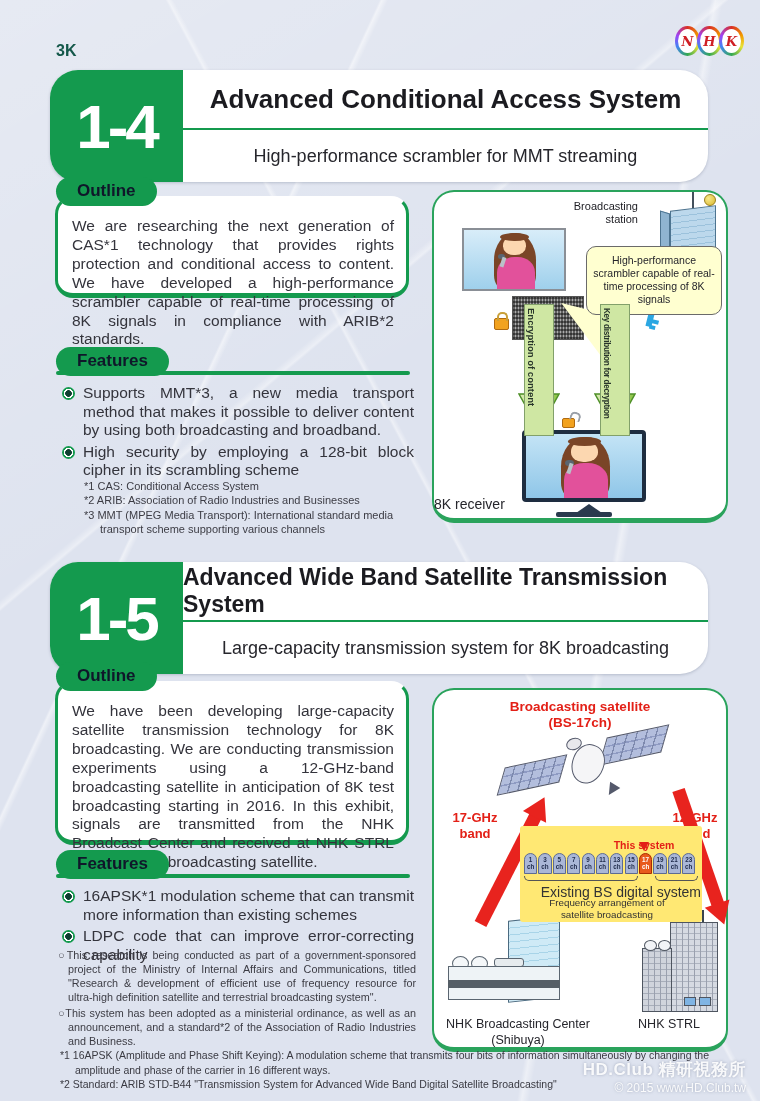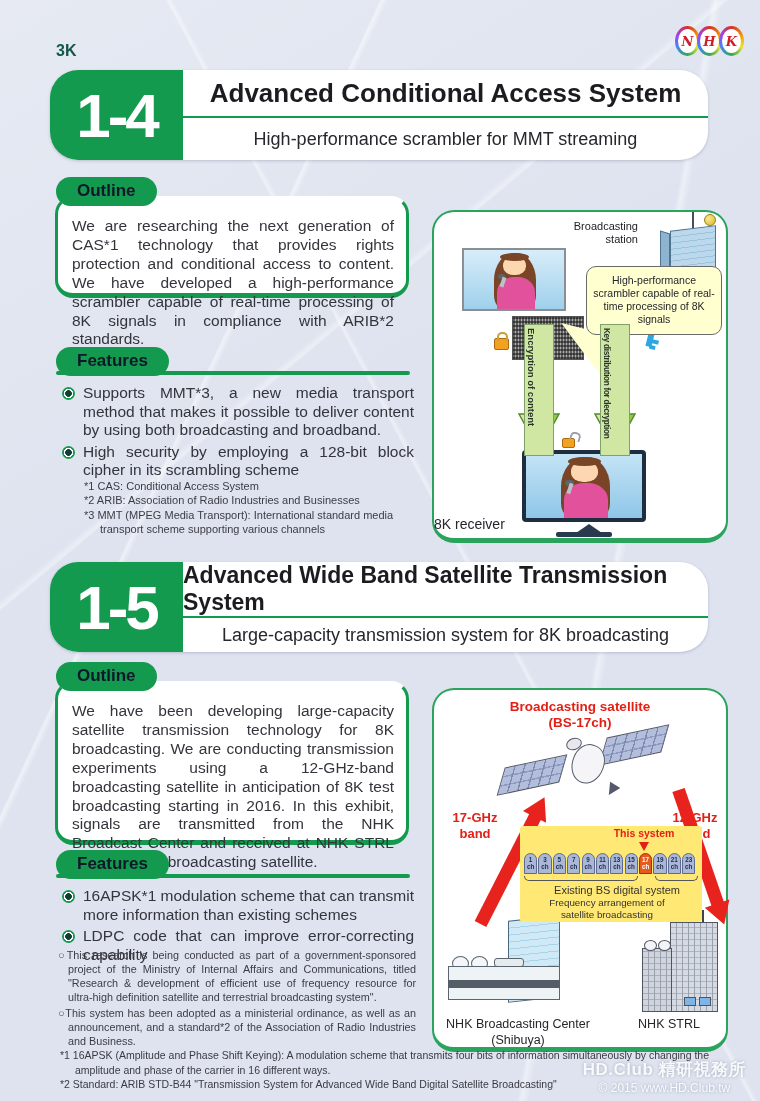--- a/index.html
+++ b/index.html
@@ -17,21 +17,21 @@
   
   .corner-8k { position:absolute; left:56px; top:42px; font-size:16px; font-weight:bold; color:#14584a; }
   .nhk-logo { position:absolute; right:16px; top:26px; display:flex; }
   .egg { position:relative; width:25px; height:30px; margin-left:-3px; border-radius:50%;
          background:conic-gradient(#d93025,#f29900,#e8e337,#34a853,#4285f4,#a142f4,#d93025);
          display:flex; align-items:center; justify-content:center; }
   .egg::before { content:''; position:absolute; inset:3px; background:#fff; border-radius:50%; }
   .egg span { position:relative; z-index:1; color:#cf1f25; font-weight:bold; font-style:italic;
               font-size:13px; font-family:"DejaVu Serif", serif; }
   
-  .sec-head { position:absolute; left:50px; width:658px; height:90px; }
+  .sec-head { position:absolute; left:50px; width:658px; height:112px; }
   .sec-head .white { position:absolute; inset:0; background:#fff; border-radius:28px; box-shadow:0 1px 3px rgba(60,70,100,.25); }
   .sec-head .badge { position:absolute; left:0; top:0; bottom:0; width:133px; background:#149a4e;
         border-radius:28px 0 0 28px; color:#fff; font-size:62px; font-weight:bold; letter-spacing:-3px;
         display:flex; align-items:center; justify-content:center; }
   .sec-head .content { position:absolute; left:133px; right:0; top:0; bottom:0; display:flex; flex-direction:column; }
   .sec-head .h-title { flex:1.12; display:flex; align-items:center; justify-content:center;
         font-weight:bold; color:#1b1b20; }
   .sec-head .h-div { height:2px; background:#149a4e; }
   .sec-head .h-sub { flex:1; display:flex; align-items:center; justify-content:center; font-size:18px; color:#26262c; }
   #head14 { top:70px; } #head14 .h-title { font-size:26px; }
@@ -53,21 +53,21 @@
   .b-dot { flex:0 0 13px; width:13px; height:13px; margin-top:3px; border-radius:50%;
            background:radial-gradient(circle,#0e3f31 0 34%,#ffffff 36% 52%,#149a4e 54% 100%); }
   .b-text { font-size:15.5px; line-height:1.2; color:#34343c; text-align:justify; }
   .fns { position:absolute; left:84px; width:326px; font-size:11px; color:#3c3c44; line-height:1.3; }
   .fn { padding-left:16px; text-indent:-16px; }
   .notes { position:absolute; left:58px; width:358px; font-size:10.8px; color:#3c3c44; line-height:1.3; }
   .note { padding-left:10px; text-indent:-10px; margin-bottom:2px; text-align:justify; }
   
   .dbox { position:absolute; left:432px; width:296px; background:#fff; border:2.5px solid #2aa35c;
           border-bottom-width:5px; border-radius:22px; }
-  #dbox14 { top:190px; height:333px;margin-top:20px; }
+  #dbox14 { top:190px; height:333px; }
   #dbox15 { top:676px; height:364px;margin-top:12px; }
   
   .station-label { position:absolute; right:88px; top:8px; width:88px; text-align:right;
                    font-size:11px; line-height:1.15; color:#1c1c22; }
   .bldg14 { position:absolute; right:8px; top:4px; width:66px; height:58px; }
   .bldg14 .b-main { position:absolute; right:2px; top:12px; width:46px; height:44px;
         background:repeating-linear-gradient(180deg,#bcd8ec 0 5px,#9cc2dc 5px 6px);
         border:1px solid #4d7490; transform:skewY(-7deg); }
   .bldg14 .b-side { position:absolute; right:48px; top:16px; width:10px; height:38px;
         background:#8fb4d0; border:1px solid #4d7490; transform:skewY(18deg); }
@@ -130,33 +130,33 @@
         font-size:13px; line-height:1.2; }
   #band-l { left:12px; top:120px; } #band-r { right:2px; top:120px; }
   .rarrow { position:absolute; width:13px; background:#e8231e; }
   .rarrow.up::before { content:''; position:absolute; left:-7px; top:-20px; width:0; height:0;
         border-left:13.5px solid transparent; border-right:13.5px solid transparent; border-bottom:22px solid #e8231e; }
   .rarrow.down::after { content:''; position:absolute; left:-7px; bottom:-20px; width:0; height:0;
         border-left:13.5px solid transparent; border-right:13.5px solid transparent; border-top:22px solid #e8231e; }
   #rarrow-l { left:40px; top:112px; height:122px; transform:rotate(27deg); transform-origin:50% 100%; }
   #rarrow-r { left:238px; top:100px; height:122px; transform:rotate(-19deg); transform-origin:50% 0%; }
   .ypanel { position:absolute; left:86px; top:136px; width:182px; height:96px; background:#ffe873; border-radius:3px; z-index:2; }
-  .this-sys { position:absolute; left:64px; top:1px; width:120px; text-align:center;
+  .this-sys { position:absolute; left:64px; top:13px; width:120px; text-align:center;
         font-size:10.5px; font-weight:bold; color:#e32017; }
   .red-down { position:absolute; left:119px; top:16px; width:0; height:0;
         border-left:5px solid transparent; border-right:5px solid transparent; border-top:9px solid #e32017; }
   .chs { position:absolute; left:4px; top:27px; display:flex; }
   .ch { width:13.2px; height:21px; margin-right:1.2px; border-radius:7px 7px 0 0;
         background:#aab7d7; border:1px solid #5d6b92; color:#1e2a4a; font-size:6.3px; font-weight:bold;
         display:flex; flex-direction:column; align-items:center; justify-content:center; line-height:1.1; }
   .ch.active { background:#e85a1c; border-color:#a82e00; color:#fff; }
   .brace { position:absolute; top:50px; height:5px; border:1.5px solid #555;
         border-top:none; border-radius:0 0 6px 6px; }
   #brace-l { left:4px; width:114px; } #brace-r { left:135px; width:43px; }
-  .existing { position:absolute; top:58px; right:22px; font-size:11px; color:#333; }
+  .existing { position:absolute; top:58px; right:1px; font-size:14px; color:#333; }
   .freq { position:absolute; top:71px; left:12px; right:20px; text-align:center;
         font-size:9.8px; line-height:1.2; color:#333; }
   .bldgL { position:absolute; left:14px; top:226px; width:136px; height:98px; }
   .bldgL .tower { position:absolute; left:60px; top:2px; width:52px; height:82px;
         background:repeating-linear-gradient(180deg,#cfeaf6 0 6px,#a8d4e8 6px 7px);
         border:1.5px solid #4a6a80; transform:skewY(-6deg); }
   .bldgL .antA { position:absolute; left:74px; top:-12px; width:2px; height:16px; background:#3a454e; }
   .bldgL .antB { position:absolute; left:92px; top:-8px; width:2px; height:12px; background:#3a454e; }
   .bldgL .annex { position:absolute; left:0; top:50px; width:112px; height:34px; background:#eef3f6; border:1.5px solid #5a6570; }
   .bldgL .bandbar { position:absolute; left:0; top:64px; width:112px; height:8px; background:#555e66; }
@@ -178,21 +178,21 @@
   .bldgR .d1 { left:6px; } .bldgR .d2 { left:20px; }
   .bldgR .antC { position:absolute; right:14px; top:-12px; width:2px; height:14px; background:#3a454e; }
   .bldgR .win1, .bldgR .win2 { position:absolute; bottom:8px; width:12px; height:9px; background:#7fb4e4; border:1px solid #4e5560; }
   .bldgR .win1 { right:22px; } .bldgR .win2 { right:7px; }
   .bldg-label { position:absolute; text-align:center; font-size:12.5px; line-height:1.25; color:#26262c; }
   #labelL { left:4px; top:327px; width:160px; }
   #labelR { right:2px; top:327px; width:110px; }
   
   .foot { position:absolute; left:60px; top:1048px; width:692px; font-size:10.5px; color:#3a3a42; line-height:1.4; }
   .bfn { padding-left:15px; text-indent:-15px; }
-  .wm { position:absolute; right:14px; bottom:6px; text-align:center; color:rgba(255,255,255,.9);
+  .wm { position:absolute; right:14px; bottom:6px; text-align:right; color:rgba(255,255,255,.9);
         text-shadow:0 0 3px rgba(110,120,145,.55); }
   .wm .l1 { font-size:17px; font-weight:bold; letter-spacing:.5px; }
   .wm .l2 { font-size:12px; }
 </style>
 </head>
 <body>
 
 <div class="page">
 
   <div class="corner-8k">3K</div>

